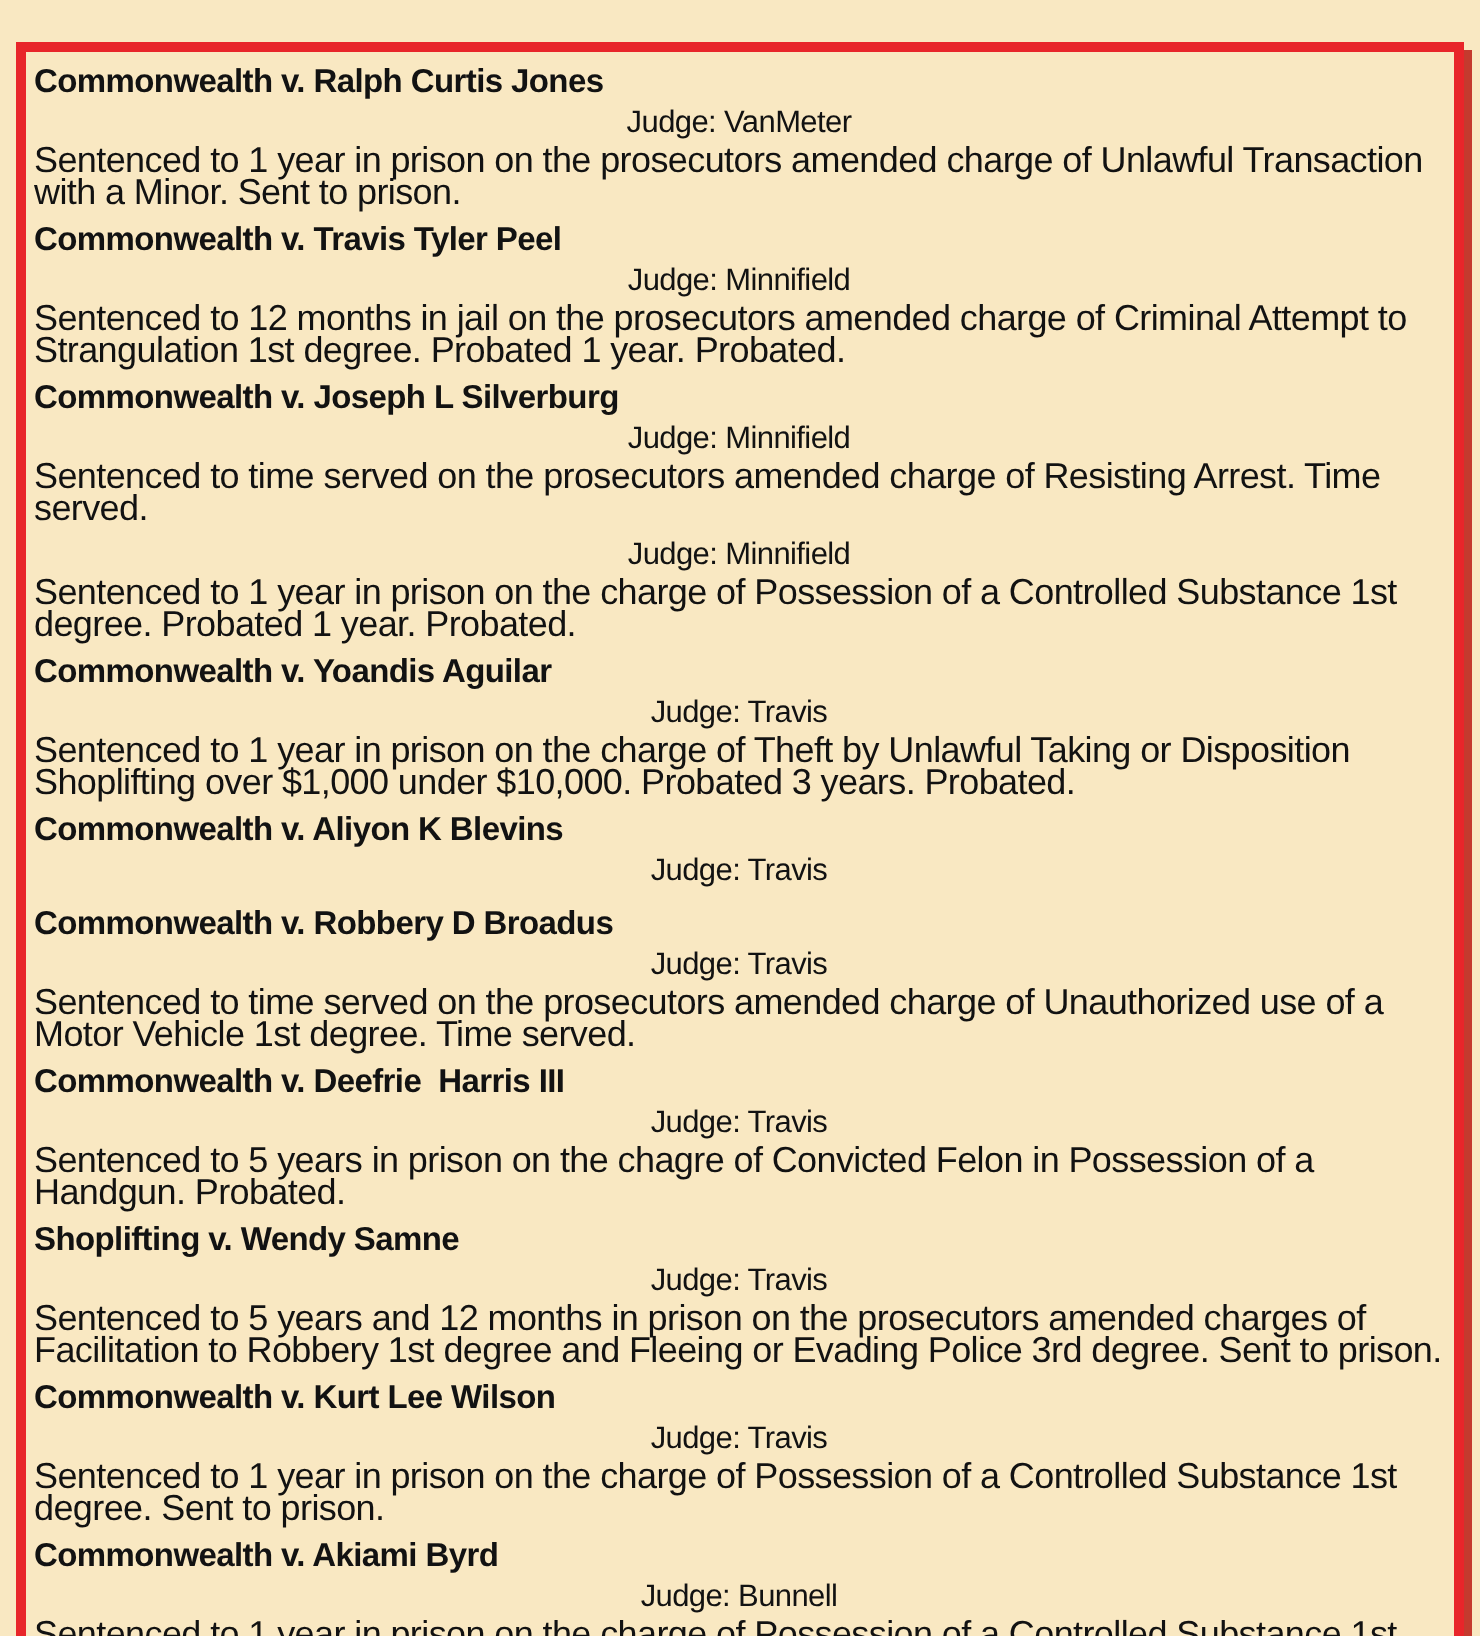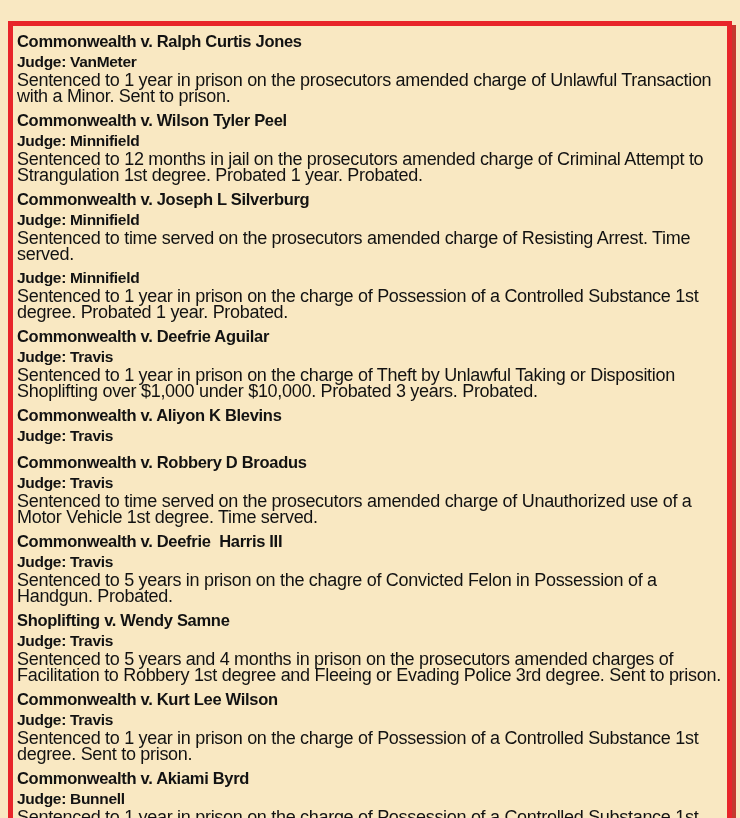--- a/index.html
+++ b/index.html
@@ -43,61 +43,62 @@
   }
   .case-title {
     font-size: 16.5px;
     font-weight: bold;
     line-height: 21px;
     letter-spacing: -0.3px;
     white-space: pre-wrap;
   }
   .case-judge {
     font-size: 15.5px;
-    font-weight: bold;
+    font-weight: normal;
     line-height: 20px;
     letter-spacing: -0.3px;
+    text-align: center;
   }
   .case-sentence {
     font-size: 18px;
     line-height: 16px;
     letter-spacing: -0.3px;
   }
 </style>
 </head>
 <body>
 
 <div class="canvas">
   <div class="frame">
     <div class="case-list">
   <div class="case">
     <div class="case-title">Commonwealth v. Ralph Curtis Jones</div>
     <div class="case-judge">Judge: VanMeter</div>
     <div class="case-sentence">Sentenced to 1 year in prison on the prosecutors amended charge of Unlawful Transaction with a Minor. Sent to prison.</div>
   </div>
 
   <div class="case">
-    <div class="case-title">Commonwealth v. Wilson Tyler Peel</div>
+    <div class="case-title">Commonwealth v. Travis Tyler Peel</div>
     <div class="case-judge">Judge: Minnifield</div>
     <div class="case-sentence">Sentenced to 12 months in jail on the prosecutors amended charge of Criminal Attempt to Strangulation 1st degree. Probated 1 year. Probated.</div>
   </div>
 
   <div class="case">
     <div class="case-title">Commonwealth v. Joseph L Silverburg</div>
     <div class="case-judge">Judge: Minnifield</div>
     <div class="case-sentence">Sentenced to time served on the prosecutors amended charge of Resisting Arrest. Time served.</div>
   </div>
 
   <div class="case">
     <div class="case-judge">Judge: Minnifield</div>
     <div class="case-sentence">Sentenced to 1 year in prison on the charge of Possession of a Controlled Substance 1st degree. Probated 1 year. Probated.</div>
   </div>
 
   <div class="case">
-    <div class="case-title">Commonwealth v. Deefrie Aguilar</div>
+    <div class="case-title">Commonwealth v. Yoandis Aguilar</div>
     <div class="case-judge">Judge: Travis</div>
     <div class="case-sentence">Sentenced to 1 year in prison on the charge of Theft by Unlawful Taking or Disposition Shoplifting over $1,000 under $10,000. Probated 3 years. Probated.</div>
   </div>
 
   <div class="case">
     <div class="case-title">Commonwealth v. Aliyon K Blevins</div>
     <div class="case-judge">Judge: Travis</div>
   </div>
 
   <div class="case">
@@ -108,21 +109,21 @@
 
   <div class="case">
     <div class="case-title">Commonwealth v. Deefrie  Harris III</div>
     <div class="case-judge">Judge: Travis</div>
     <div class="case-sentence">Sentenced to 5 years in prison on the chagre of Convicted Felon in Possession of a Handgun. Probated.</div>
   </div>
 
   <div class="case">
     <div class="case-title">Shoplifting v. Wendy Samne</div>
     <div class="case-judge">Judge: Travis</div>
-    <div class="case-sentence">Sentenced to 5 years and 4 months in prison on the prosecutors amended charges of Facilitation to Robbery 1st degree and Fleeing or Evading Police 3rd degree. Sent to prison.</div>
+    <div class="case-sentence">Sentenced to 5 years and 12 months in prison on the prosecutors amended charges of Facilitation to Robbery 1st degree and Fleeing or Evading Police 3rd degree. Sent to prison.</div>
   </div>
 
   <div class="case">
     <div class="case-title">Commonwealth v. Kurt Lee Wilson</div>
     <div class="case-judge">Judge: Travis</div>
     <div class="case-sentence">Sentenced to 1 year in prison on the charge of Possession of a Controlled Substance 1st degree. Sent to prison.</div>
   </div>
 
   <div class="case">
     <div class="case-title">Commonwealth v. Akiami Byrd</div>

